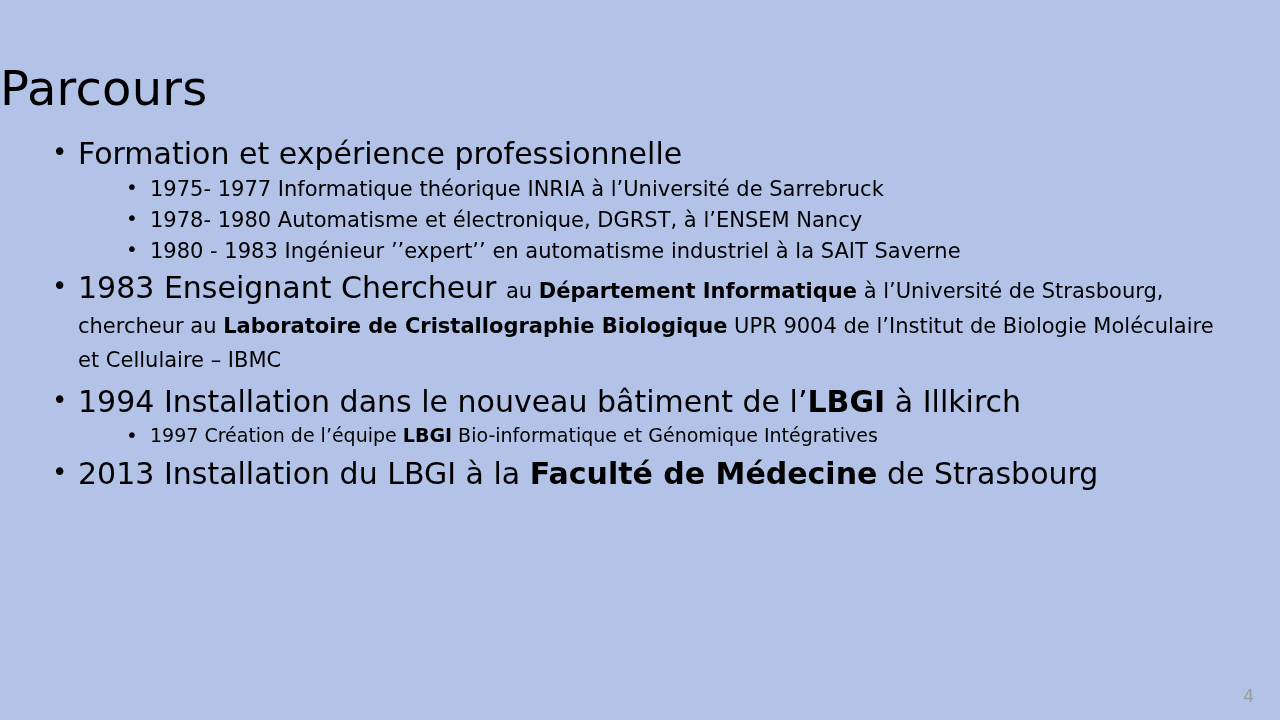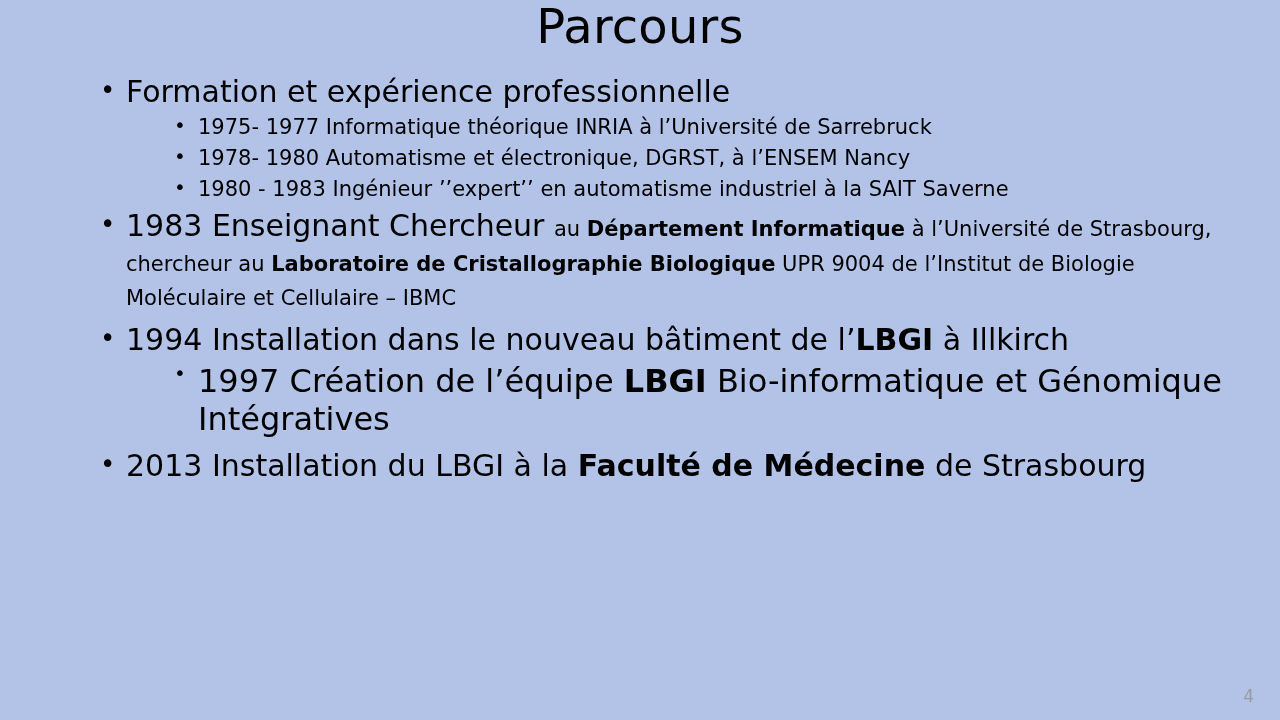--- a/index.html
+++ b/index.html
@@ -15,30 +15,31 @@
     overflow: hidden;
     position: relative;
   }
   .slide {
     width: 1280px;
     height: 720px;
     position: relative;
     box-sizing: border-box;
   }
   .slide-title {
-    text-align: center;
+    text-align: left;
     font-size: 48px;
     font-weight: normal;
     line-height: 1.1;
     margin: 0;
+    padding-top: 62px;
     letter-spacing: 0.2px;
   }
   .content {
     margin-top: 22px;
-    padding-left: 96px;
+    padding-left: 48px;
     padding-right: 40px;
   }
   ul {
     list-style: none;
     margin: 0;
     padding: 0;
   }
   li {
     position: relative;
   }
@@ -120,21 +121,21 @@
         </ul>
       </li>
 
       <li class="para"><span>1983</span><span>  Enseignant Chercheur </span><span class="small-inline">au </span><span class="small-inline b">Département Informatique</span><span class="small-inline"> à l’Université de Strasbourg, chercheur au </span><span class="small-inline b">Laboratoire de Cristallographie Biologique</span><span class="small-inline"> UPR 9004 de l’Institut de Biologie Moléculaire et Cellulaire – IBMC</span>
       </li>
 
 
       <li class="para gap-top"><span>1994</span><span>  Installation dans le nouveau bâtiment de l’</span><span class="b">LBGI</span><span> à Illkirch</span>
 
         <ul class="lvl2" style="padding-left:46px;margin-top:4px;">
-          <li style="font-size:32px;line-height:1.2;"><span>1997</span><span>  Création de l’équipe </span><span class="b">LBGI</span><span> Bio-informatique et Génomique  Intégratives</span>
+          <li style="font-size:19px;line-height:1.2;"><span>1997</span><span>  Création de l’équipe </span><span class="b">LBGI</span><span> Bio-informatique et Génomique  Intégratives</span>
           </li>
         </ul>
       </li>
 
       <li class="para gap-top"><span>2013</span><span>  Installation du LBGI à la </span><span class="b">Faculté de Médecine</span><span> de Strasbourg</span>
       </li>
 
     </ul>
   </div>
 

